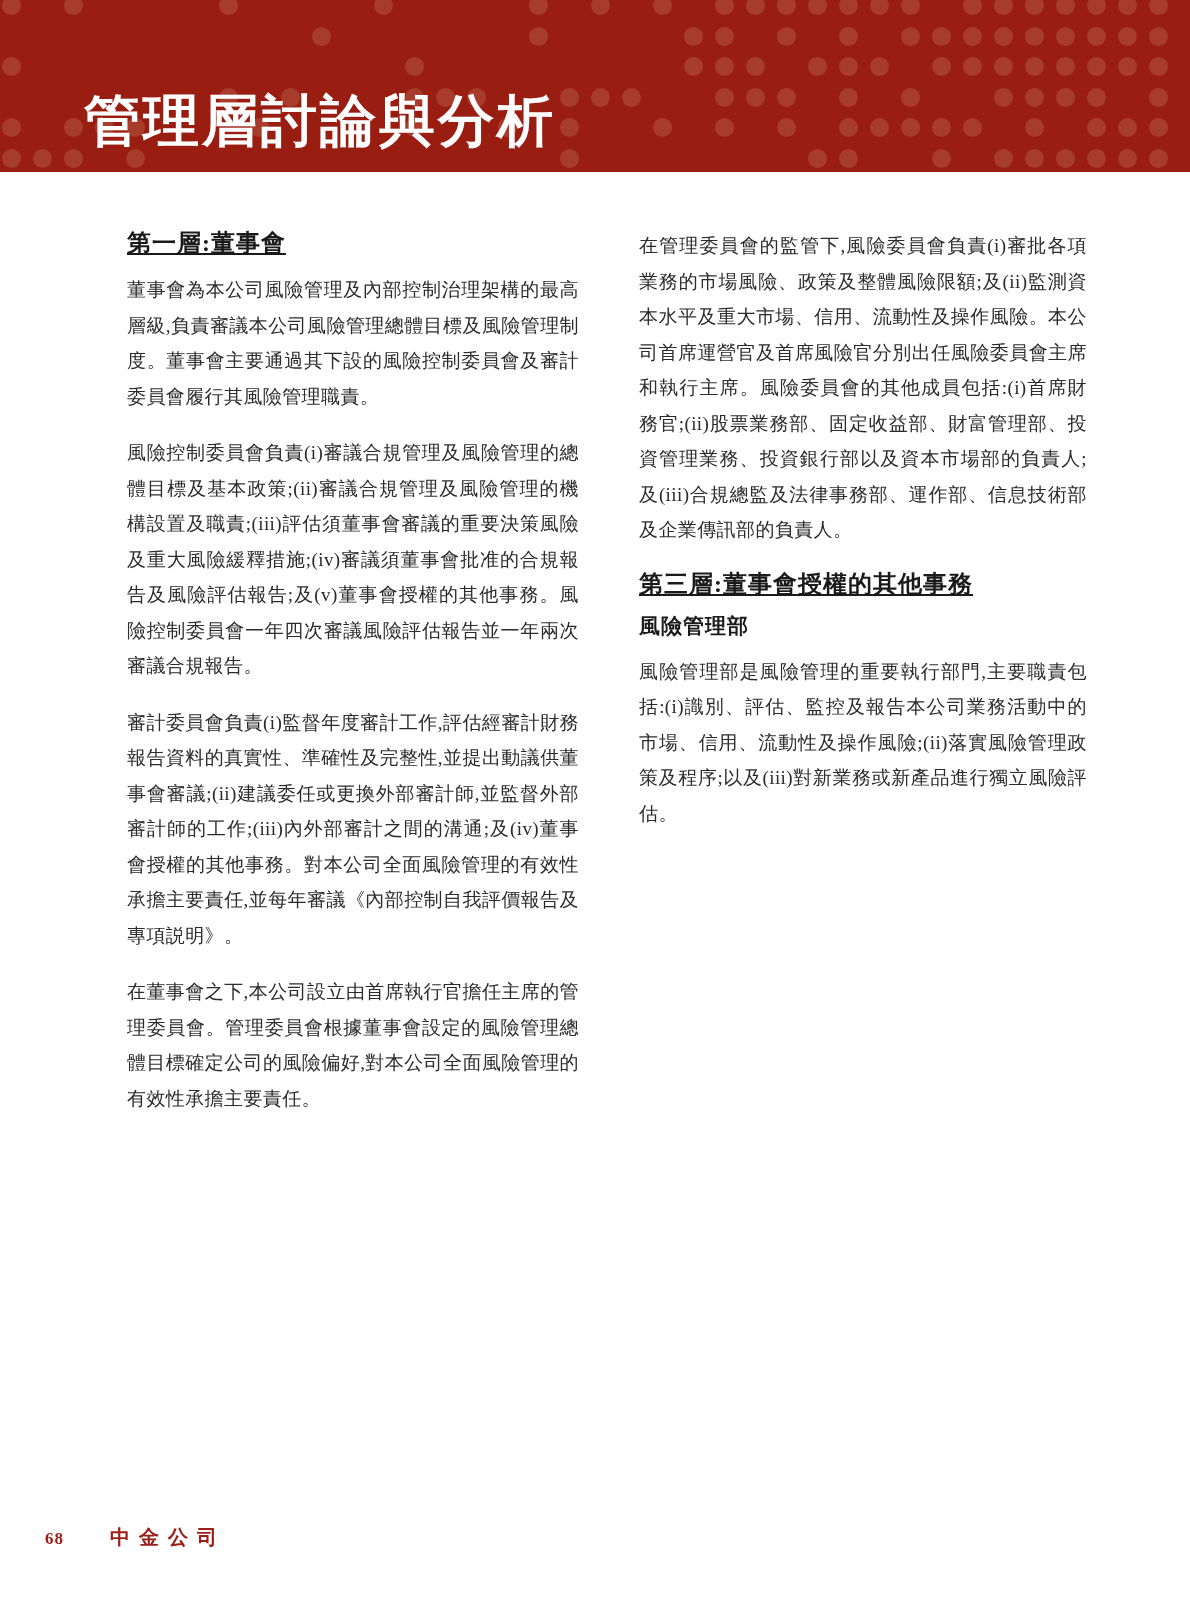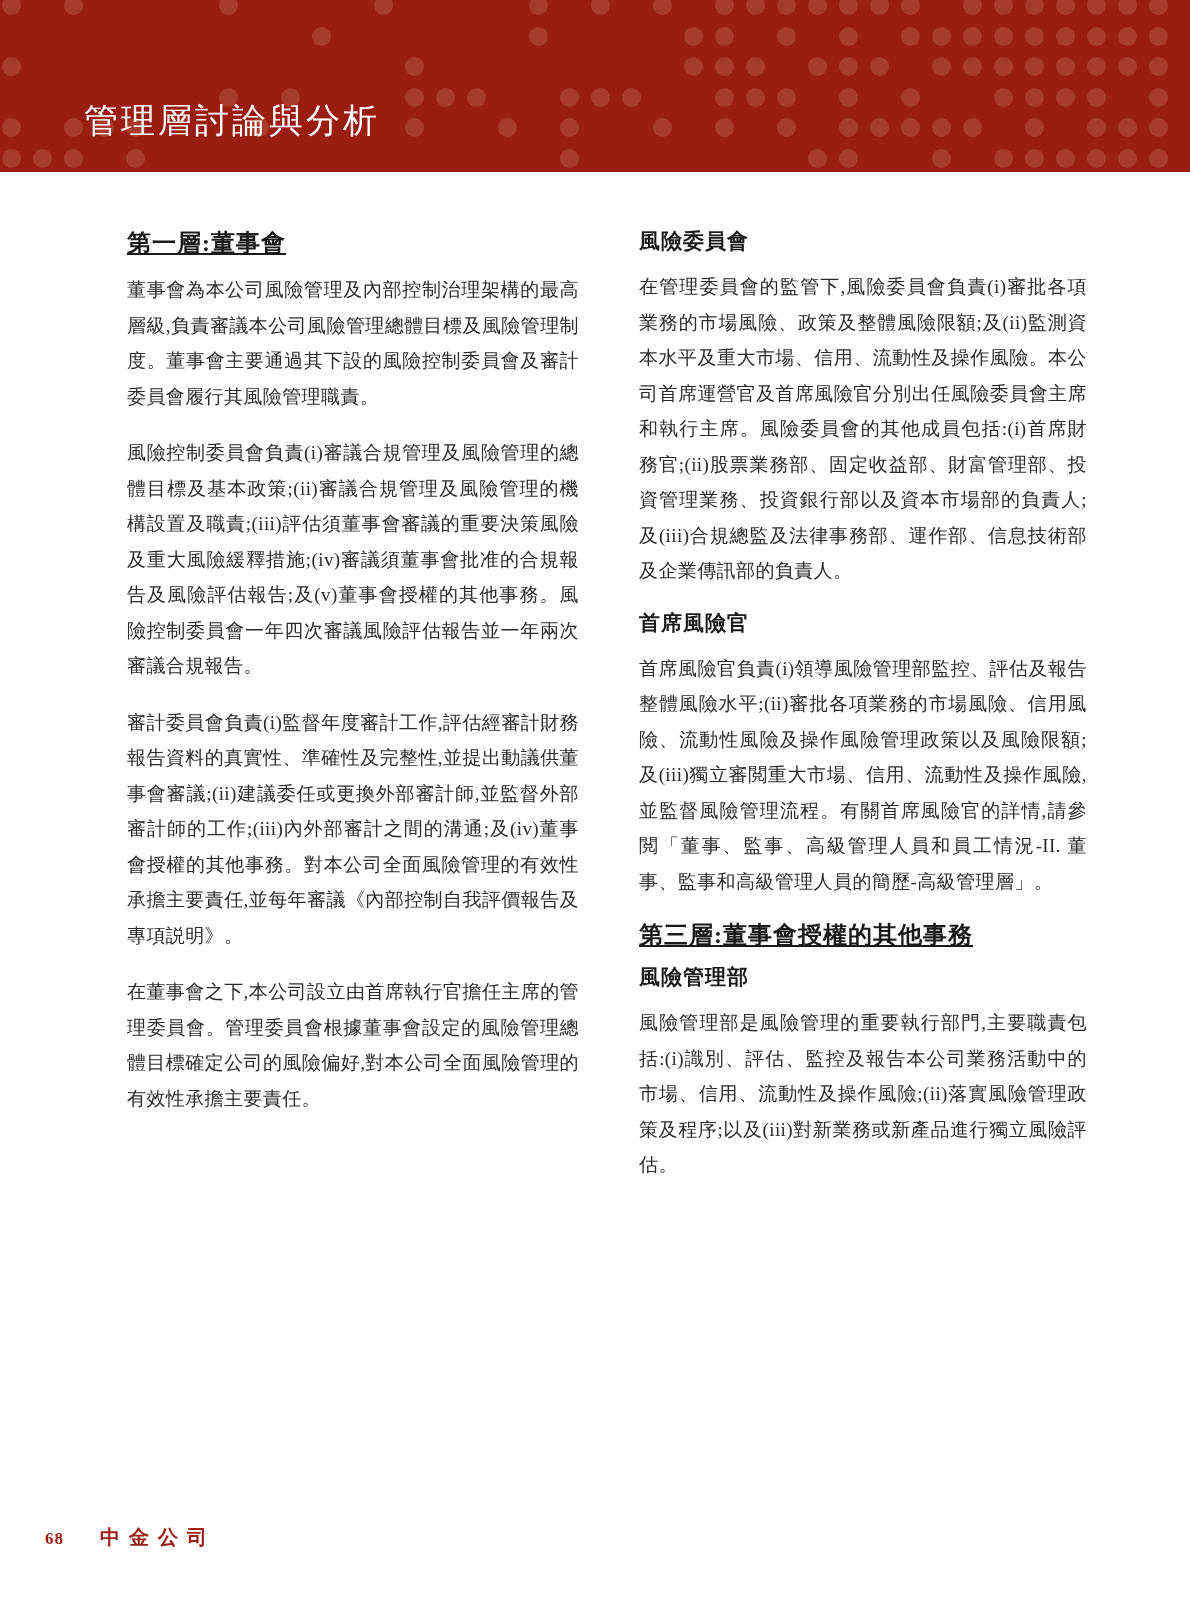--- a/index.html
+++ b/index.html
@@ -15,21 +15,21 @@
   .banner{
     position:absolute;top:0;left:0;width:1190px;height:172px;
     background:var(--banner-bg,#9A1D12);overflow:hidden;
   }
   .banner .dot{
     position:absolute;border-radius:50%;
     width:19px;height:19px;background:var(--dot,#A83C2C);
   }
   .banner-title{
     position:absolute;left:84px;top:98px;margin:0;
-    font-size:34px;line-height:46px;font-weight:400;color:#ffffff;
+    font-size:56px;line-height:46px;font-weight:700;color:#ffffff;
     letter-spacing:3px;white-space:nowrap;
   }
 
   
   .content{
     position:absolute;top:172px;left:0;width:1190px;
     padding:56px 0 0 127px;box-sizing:border-box;
     display:flex;flex-direction:row;gap:60px;
   }
   .col{display:block;}
@@ -52,21 +52,21 @@
     text-align:justify;text-align-last:left;color:#2b2b2b;
     letter-spacing:0.4px;
   }
 
   
   .footer{
     position:absolute;left:45px;top:1524px;display:flex;align-items:baseline;
     color:var(--footer-red,#9C2018);
   }
   .footer .page-num{font-size:17px;font-weight:700;letter-spacing:1px;}
-  .footer .company{font-size:20px;font-weight:700;letter-spacing:9px;margin-left:36px;white-space:nowrap;text-align:center;}
+  .footer .company{font-size:20px;font-weight:700;letter-spacing:9px;margin-left:46px;white-space:nowrap;text-align:center;}
 </style>
 </head>
 <body>
 
 <div class="page">
 
   <header class="banner">
     <div id="dot-field">
         <div class="dot" style="left: 2px; top: -4px;"></div>
         <div class="dot" style="left: 64px; top: -4px;"></div>
@@ -185,26 +185,21 @@
         <p class="body-p">風險控制委員會負責(i)審議合規管理及風險管理的總體目標及基本政策;(ii)審議合規管理及風險管理的機構設置及職責;(iii)評估須董事會審議的重要決策風險及重大風險緩釋措施;(iv)審議須董事會批准的合規報告及風險評估報告;及(v)董事會授權的其他事務。風險控制委員會一年四次審議風險評估報告並一年兩次審議合規報告。</p>
         <p class="body-p">審計委員會負責(i)監督年度審計工作,評估經審計財務報告資料的真實性、準確性及完整性,並提出動議供董事會審議;(ii)建議委任或更換外部審計師,並監督外部審計師的工作;(iii)內外部審計之間的溝通;及(iv)董事會授權的其他事務。對本公司全面風險管理的有效性承擔主要責任,並每年審議《內部控制自我評價報告及專項説明》。</p>
       </section>
       <section>
         <p class="body-p">在董事會之下,本公司設立由首席執行官擔任主席的管理委員會。管理委員會根據董事會設定的風險管理總體目標確定公司的風險偏好,對本公司全面風險管理的有效性承擔主要責任。</p>
       </section>
     </div>
 
     <div class="col col-right">
       <section>
-        <h2 class="h-sub">風險委員會</h2>
         <p class="body-p">在管理委員會的監管下,風險委員會負責(i)審批各項業務的市場風險、政策及整體風險限額;及(ii)監測資本水平及重大市場、信用、流動性及操作風險。本公司首席運營官及首席風險官分別出任風險委員會主席和執行主席。風險委員會的其他成員包括:(i)首席財務官;(ii)股票業務部、固定收益部、財富管理部、投資管理業務、投資銀行部以及資本市場部的負責人;及(iii)合規總監及法律事務部、運作部、信息技術部及企業傳訊部的負責人。</p>
-      </section>
-      <section>
-        <h2 class="h-sub">首席風險官</h2>
-        <p class="body-p">首席風險官負責(i)領導風險管理部監控、評估及報告整體風險水平;(ii)審批各項業務的市場風險、信用風險、流動性風險及操作風險管理政策以及風險限額;及(iii)獨立審閲重大市場、信用、流動性及操作風險,並監督風險管理流程。有關首席風險官的詳情,請參閲「董事、監事、高級管理人員和員工情況-II. 董事、監事和高級管理人員的簡歷-高級管理層」。</p>
       </section>
       <section>
         <h2 class="h-layer">第三層:董事會授權的其他事務</h2>
         <h3 class="h-sub">風險管理部</h3>
         <p class="body-p">風險管理部是風險管理的重要執行部門,主要職責包括:(i)識別、評估、監控及報告本公司業務活動中的市場、信用、流動性及操作風險;(ii)落實風險管理政策及程序;以及(iii)對新業務或新產品進行獨立風險評估。</p>
       </section>
     </div>
 
   </main>
 

